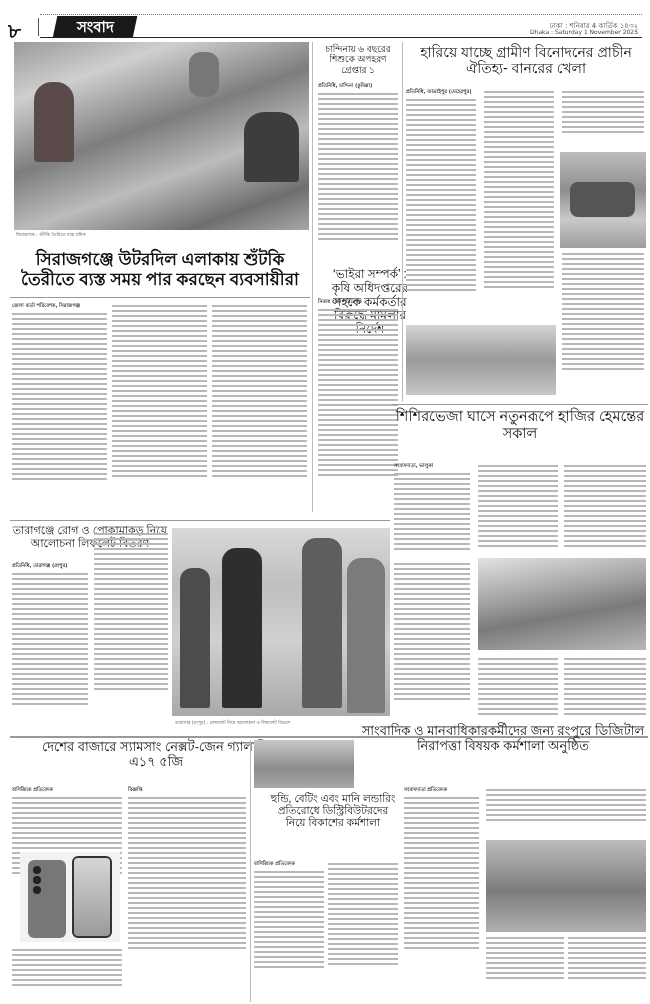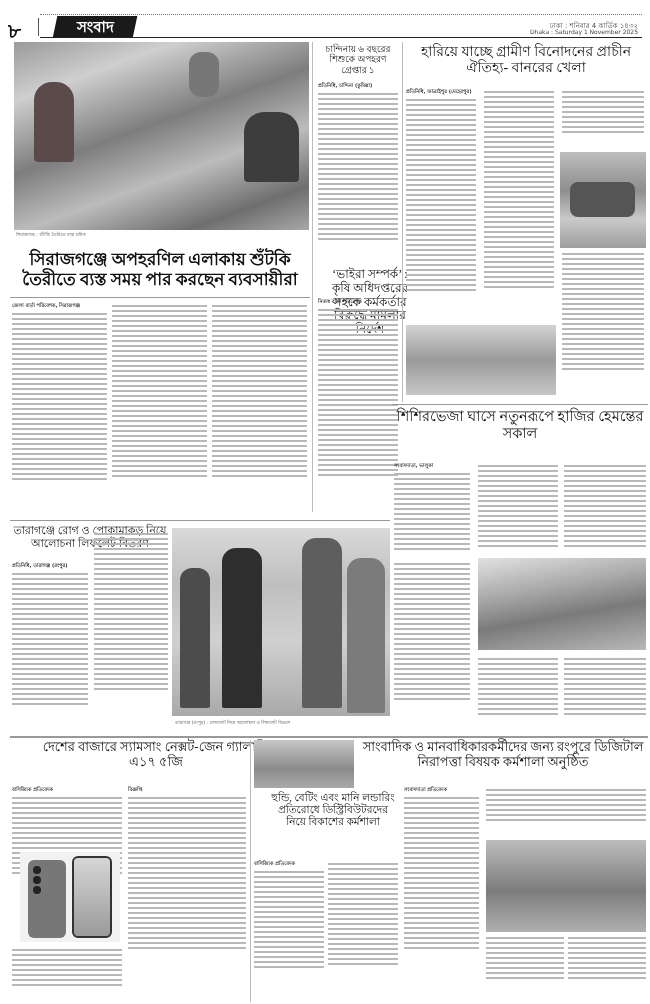--- a/index.html
+++ b/index.html
@@ -8,21 +8,21 @@
   
   .dotline{position:absolute;left:40px;right:8px;top:14px;border-top:1px dotted #777;}
   .page-no{position:absolute;left:8px;top:16px;font-size:20px;font-weight:bold;color:#111;}
   .pipe{position:absolute;left:38px;top:18px;width:1px;height:18px;background:#555;}
   .logo{position:absolute;left:55px;top:16px;width:80px;height:22px;background:#1a1a1a;color:#fff;font-size:15px;font-weight:bold;display:flex;align-items:center;justify-content:center;transform:skewX(-12deg);}
   .logo span{transform:skewX(12deg);}
   .date1{position:absolute;right:12px;top:20px;font-size:7px;color:#444;}
   .date2{position:absolute;right:12px;top:28px;font-size:6px;color:#444;}
   .head-rule{position:absolute;left:40px;right:8px;top:37px;border-top:1.5px solid #222;}
   
-  .hl{font-family:Liberation Serif, serif;color:#111;text-align:center;line-height:1.15;}
+  .hl{font-family:Liberation Sans, sans-serif;color:#111;text-align:center;line-height:1.15;}
   .col{position:absolute;overflow:hidden;}
   .line{height:2px;background:#b8b8b8;margin:3px 0 3px 0;}
   .byline{font-size:5px;color:#333;font-weight:bold;margin-bottom:3px;}
   .caption{font-size:4.5px;color:#555;}
   .photo{position:absolute;overflow:hidden;}
   .rule-h{position:absolute;border-top:1px solid #999;}
   .rule-v{position:absolute;border-left:1px solid #bbb;}
 </style>
 </head>
 <body>
@@ -36,21 +36,21 @@
 <div class="date1">ঢাকা : শনিবার 4 কার্তিক ১৪৩২</div>
 <div class="date2">Dhaka : Saturday 1 November 2025</div>
 <div class="head-rule"></div>
 
 <div class="photo" style="left:14px;top:42px;width:295px;height:188px;background:linear-gradient(160deg,#9a9a9a 0%,#cfcfcf 20%,#7d7d7d 45%,#bcbcbc 65%,#6e6e6e 85%,#a8a8a8 100%);">
   <div style="position:absolute;left:20px;top:40px;width:40px;height:80px;background:#5a4a4a;border-radius:18px 18px 4px 4px;"></div>
   <div style="position:absolute;left:230px;top:70px;width:55px;height:70px;background:#3d3d3d;border-radius:20px 20px 4px 4px;"></div>
   <div style="position:absolute;left:175px;top:10px;width:30px;height:45px;background:#777;border-radius:12px;"></div>
 </div>
 <div class="caption abs" style="left:16px;top:232px;">সিরাজগঞ্জ : শুঁটকি তৈরিতে ব্যস্ত শ্রমিক</div>
-<div class="hl abs" style="left:10px;top:250px;width:300px;font-size:17px;font-weight:bold;">সিরাজগঞ্জে অপহরণিল এলাকায় শুঁটকি তৈরীতে ব্যস্ত সময় পার করছেন ব্যবসায়ীরা</div>
+<div class="hl abs" style="left:10px;top:250px;width:300px;font-size:17px;font-weight:bold;">সিরাজগঞ্জে উটরদিল এলাকায় শুঁটকি তৈরীতে ব্যস্ত সময় পার করছেন ব্যবসায়ীরা</div>
 <div class="rule-h" style="left:10px;top:297px;width:300px;"></div>
 
 <div class="col" style="left:12px;top:302px;width:95px;height:210px;">
   <div class="byline">জেলা বার্তা পরিবেশক, সিরাজগঞ্জ</div>
   <div class="line"></div>
     <div class="line"></div>
     <div class="line"></div>
     <div class="line"></div>
     <div class="line"></div>
     <div class="line"></div>
@@ -671,21 +671,21 @@
     <div class="line"></div>
     <div class="line"></div>
     <div class="line"></div>
     <div class="line"></div>
     <div class="line"></div>
     <div class="line"></div>
     <div class="line"></div>
     <div class="line"></div>
 </div>
 
-<div class="hl abs" style="left:358px;top:740px;width:290px;font-size:13px;">সাংবাদিক ও মানবাধিকারকর্মীদের জন্য রংপুরে ডিজিটাল নিরাপত্তা বিষয়ক কর্মশালা অনুষ্ঠিত</div>
+<div class="hl abs" style="left:358px;top:724px;width:290px;font-size:13px;">সাংবাদিক ও মানবাধিকারকর্মীদের জন্য রংপুরে ডিজিটাল নিরাপত্তা বিষয়ক কর্মশালা অনুষ্ঠিত</div>
 <div class="col" style="left:404px;top:786px;width:75px;height:214px;">
   <div class="byline">সংবাদদাতা প্রতিবেদক</div>
   <div class="line"></div>
     <div class="line"></div>
     <div class="line"></div>
     <div class="line"></div>
     <div class="line"></div>
     <div class="line"></div>
     <div class="line"></div>
     <div class="line"></div>

